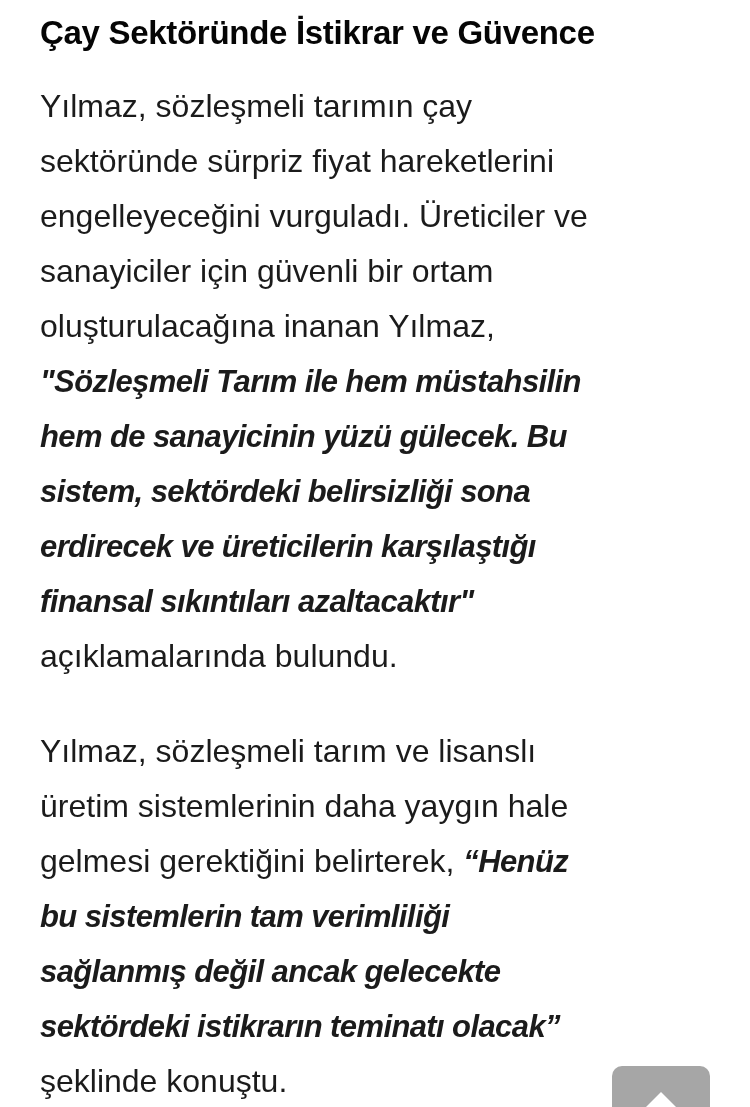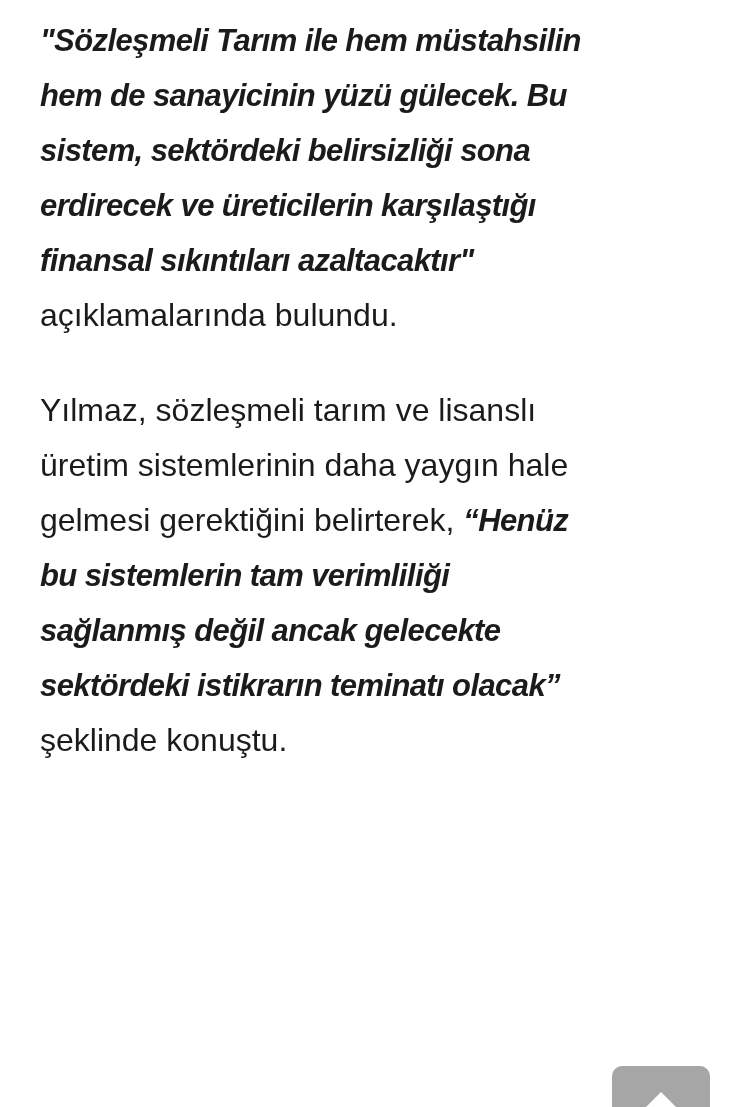--- a/index.html
+++ b/index.html
@@ -56,22 +56,28 @@
     border-left:22px solid transparent;
     border-right:22px solid transparent;
     border-bottom:22px solid #ffffff;
   }
 </style>
 </head>
 <body>
 
 <div class="page">
 
+  <h2 class="article-heading">Çay Sektöründe İstikrar ve Güvence</h2>
 
-  <p class="article-paragraph"><span class="run bi">"Sözleşmeli Tarım ile hem müstahsilin
+  <p class="article-paragraph"><span class="run">Yılmaz, sözleşmeli tarımın çay
+sektöründe sürpriz fiyat hareketlerini
+engelleyeceğini vurguladı. Üreticiler ve
+sanayiciler için güvenli bir ortam
+oluşturulacağına inanan Yılmaz,
+</span><span class="run bi">"Sözleşmeli Tarım ile hem müstahsilin
 hem de sanayicinin yüzü gülecek. Bu
 sistem, sektördeki belirsizliği sona
 erdirecek ve üreticilerin karşılaştığı
 finansal sıkıntıları azaltacaktır"</span><span class="run">
 açıklamalarında bulundu.</span></p>
 
   <p class="article-paragraph"><span class="run">Yılmaz, sözleşmeli tarım ve lisanslı
 üretim sistemlerinin daha yaygın hale
 gelmesi gerektiğini belirterek, </span><span class="run bi">“Henüz
 bu sistemlerin tam verimliliği

